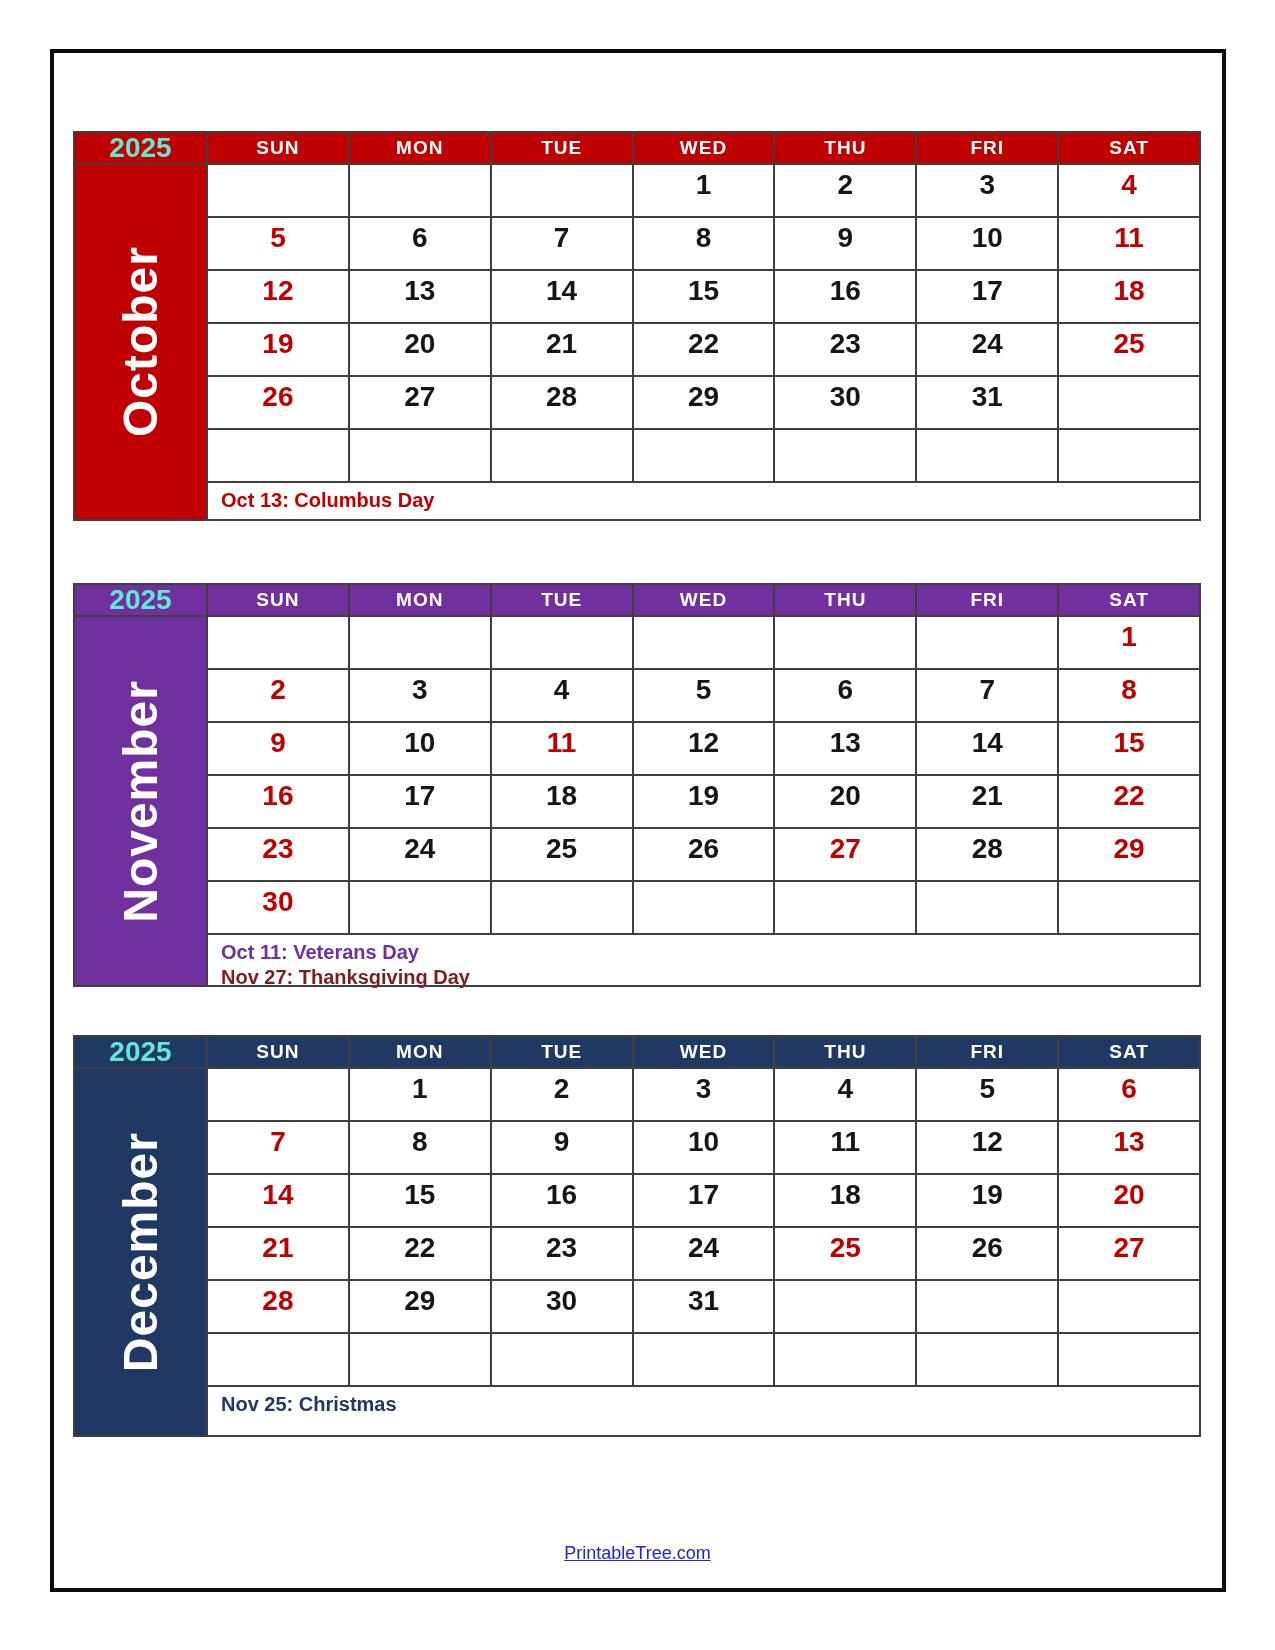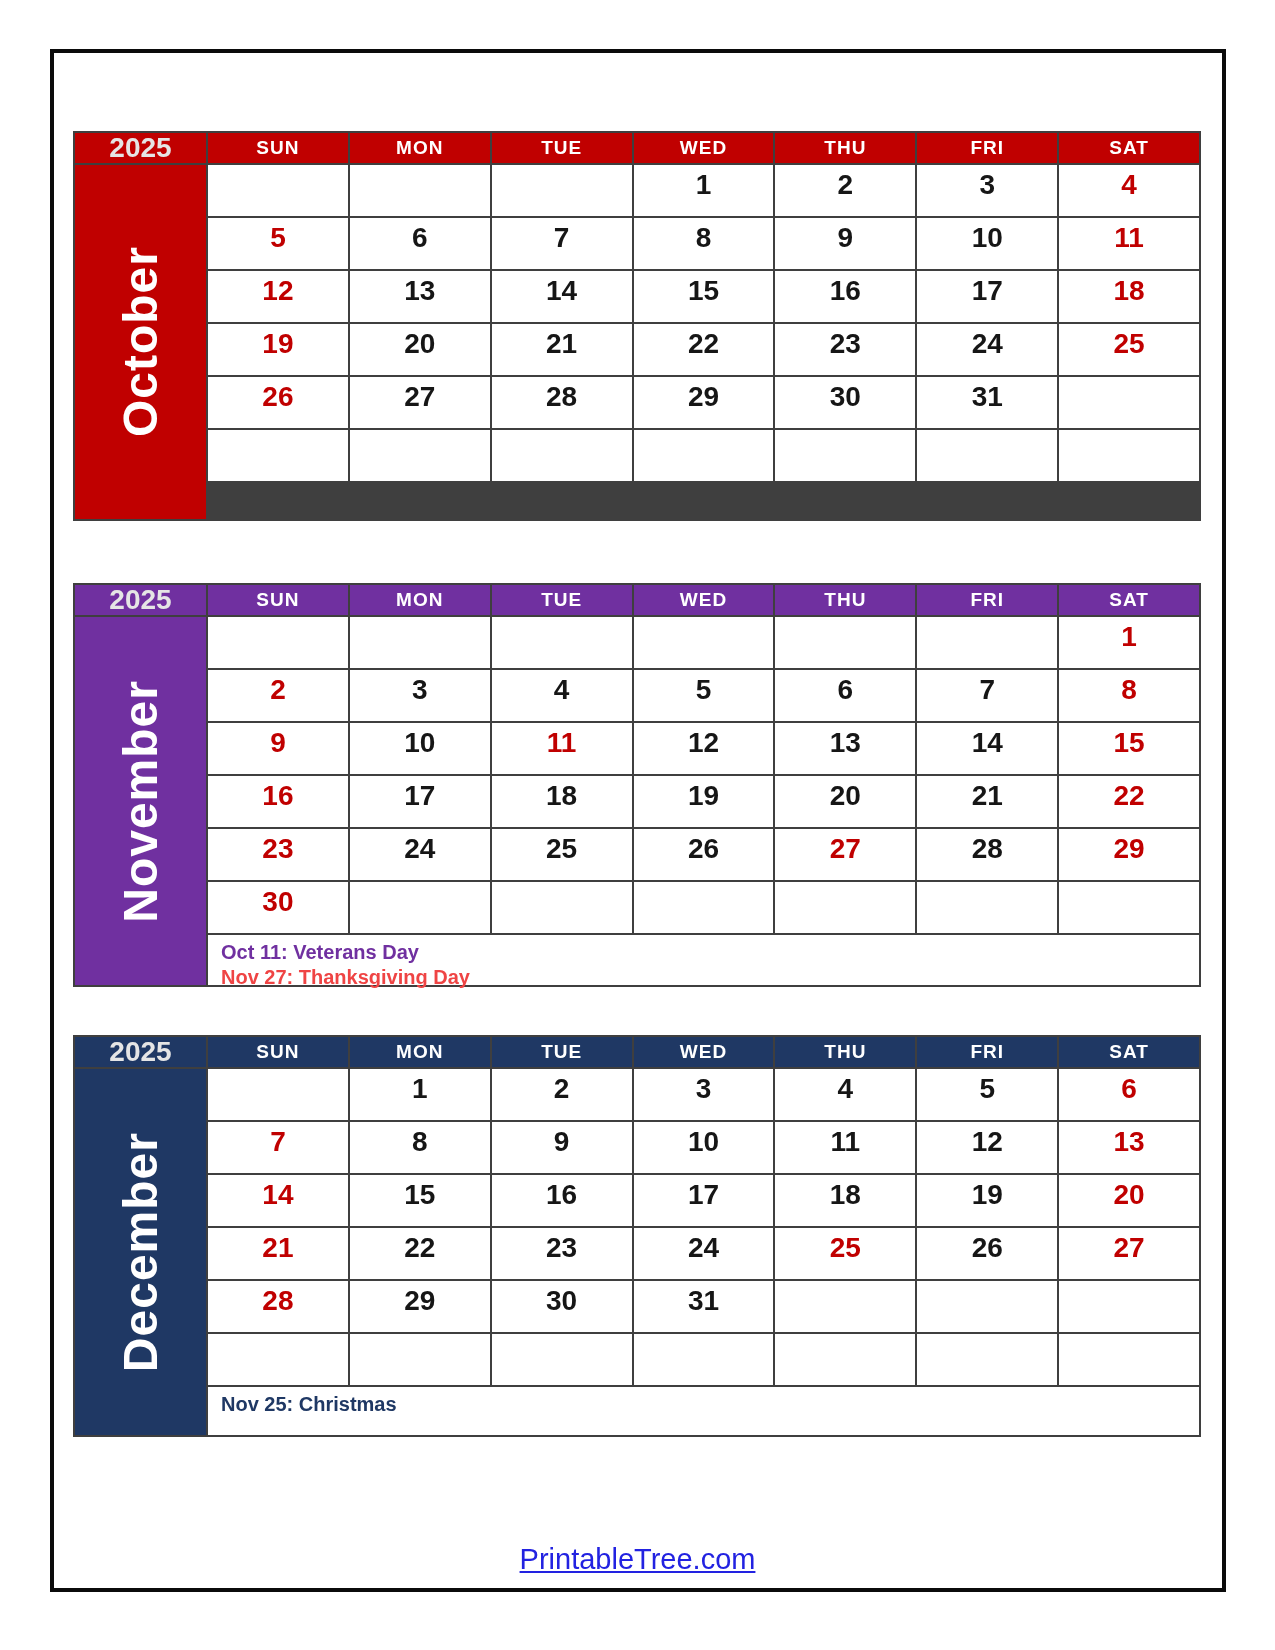--- a/index.html
+++ b/index.html
@@ -6,47 +6,50 @@
   #page{position:relative;width:1275px;height:1650px;background:#fff;
         font-family:"Liberation Sans",sans-serif;overflow:hidden;}
   #frame{position:absolute;left:50px;top:49px;width:1176px;height:1543px;
          border:4px solid #0b0b0b;box-sizing:border-box;}
   .month-block{position:absolute;left:73px;width:1128px;display:grid;
          grid-template-columns:131px repeat(7,1fr);gap:2px;padding:2px;
          background:#3f3f3f;box-sizing:border-box;}
   .m-oct{top:131px;grid-template-rows:30px repeat(6,51px) 36px;}
   .m-nov{top:583px;grid-template-rows:30px repeat(6,51px) 50px;}
   .m-dec{top:1035px;grid-template-rows:30px repeat(6,51px) 48px;}
-  .year-cell{grid-row:1;grid-column:1;color:#e5e5e5;font-weight:700;font-size:28px;
+  .year-cell{grid-row:1;grid-column:1;color:#5eead4;font-weight:700;font-size:28px;
          display:flex;align-items:center;justify-content:center;}
   .dow-cell{color:#fff;font-weight:700;font-size:19px;letter-spacing:1px;
          display:flex;align-items:center;justify-content:center;}
   .sidebar-cell{grid-column:1;grid-row:2 / span 7;
          display:flex;align-items:center;justify-content:center;}
   .month-name{color:#fff;font-weight:700;font-size:48px;letter-spacing:1px;
          writing-mode:vertical-rl;transform:rotate(180deg);}
   .date-cell{background:#fff;text-align:center;font-weight:700;font-size:28px;
          color:#161616;padding-top:4px;box-sizing:border-box;}
   .holiday-cell{background:#fff;grid-column:2 / span 7;grid-row:8;
          padding:5px 0 0 13px;box-sizing:border-box;}
   .holiday-note{font-weight:700;font-size:20px;line-height:25px;}
   #footer{position:absolute;left:0;top:1543px;width:100%;text-align:center;}
-  #footer a{font-size:29px;text-decoration:underline;cursor:pointer;}
+  #footer a{font-size:18px;text-decoration:underline;cursor:pointer;}
 </style>
 </head>
 <body>
 
 <div id="page">
   <div id="frame"></div>
 
   <section class="month-block m-oct">
     <div class="year-cell" style="background: rgb(192, 0, 0);">2025</div>
     <div class="sidebar-cell" style="background: rgb(192, 0, 0);">
       <span class="month-name">October</span>
     </div>
+    <div class="holiday-cell">
+        <div class="holiday-note" style="color: rgb(192, 0, 0);">Oct 13: Columbus Day</div>
+      </div>
   <div class="dow-cell" style="background: rgb(192, 0, 0); grid-area: 1 / 2;">SUN</div>
       <div class="dow-cell" style="background: rgb(192, 0, 0); grid-area: 1 / 3;">MON</div>
       <div class="dow-cell" style="background: rgb(192, 0, 0); grid-area: 1 / 4;">TUE</div>
       <div class="dow-cell" style="background: rgb(192, 0, 0); grid-area: 1 / 5;">WED</div>
       <div class="dow-cell" style="background: rgb(192, 0, 0); grid-area: 1 / 6;">THU</div>
       <div class="dow-cell" style="background: rgb(192, 0, 0); grid-area: 1 / 7;">FRI</div>
       <div class="dow-cell" style="background: rgb(192, 0, 0); grid-area: 1 / 8;">SAT</div>
       <div class="date-cell" style="grid-area: 2 / 2;"></div>
       <div class="date-cell" style="grid-area: 2 / 3;"></div>
       <div class="date-cell" style="grid-area: 2 / 4;"></div>
@@ -91,21 +94,21 @@
       <div class="date-cell" style="grid-area: 7 / 8;"></div>
     </section>
 
   <section class="month-block m-nov">
     <div class="year-cell" style="background: rgb(112, 48, 160);">2025</div>
     <div class="sidebar-cell" style="background: rgb(112, 48, 160);">
       <span class="month-name">November</span>
     </div>
     <div class="holiday-cell">
         <div class="holiday-note" style="color: rgb(112, 48, 160);">Oct 11: Veterans Day</div>
-        <div class="holiday-note" style="color: #ef4444;">Nov 27: Thanksgiving Day</div>
+        <div class="holiday-note" style="color: #7f1d1d;">Nov 27: Thanksgiving Day</div>
       </div>
   <div class="dow-cell" style="background: rgb(112, 48, 160); grid-area: 1 / 2;">SUN</div>
       <div class="dow-cell" style="background: rgb(112, 48, 160); grid-area: 1 / 3;">MON</div>
       <div class="dow-cell" style="background: rgb(112, 48, 160); grid-area: 1 / 4;">TUE</div>
       <div class="dow-cell" style="background: rgb(112, 48, 160); grid-area: 1 / 5;">WED</div>
       <div class="dow-cell" style="background: rgb(112, 48, 160); grid-area: 1 / 6;">THU</div>
       <div class="dow-cell" style="background: rgb(112, 48, 160); grid-area: 1 / 7;">FRI</div>
       <div class="dow-cell" style="background: rgb(112, 48, 160); grid-area: 1 / 8;">SAT</div>
       <div class="date-cell" style="grid-area: 2 / 2;"></div>
       <div class="date-cell" style="grid-area: 2 / 3;"></div>

